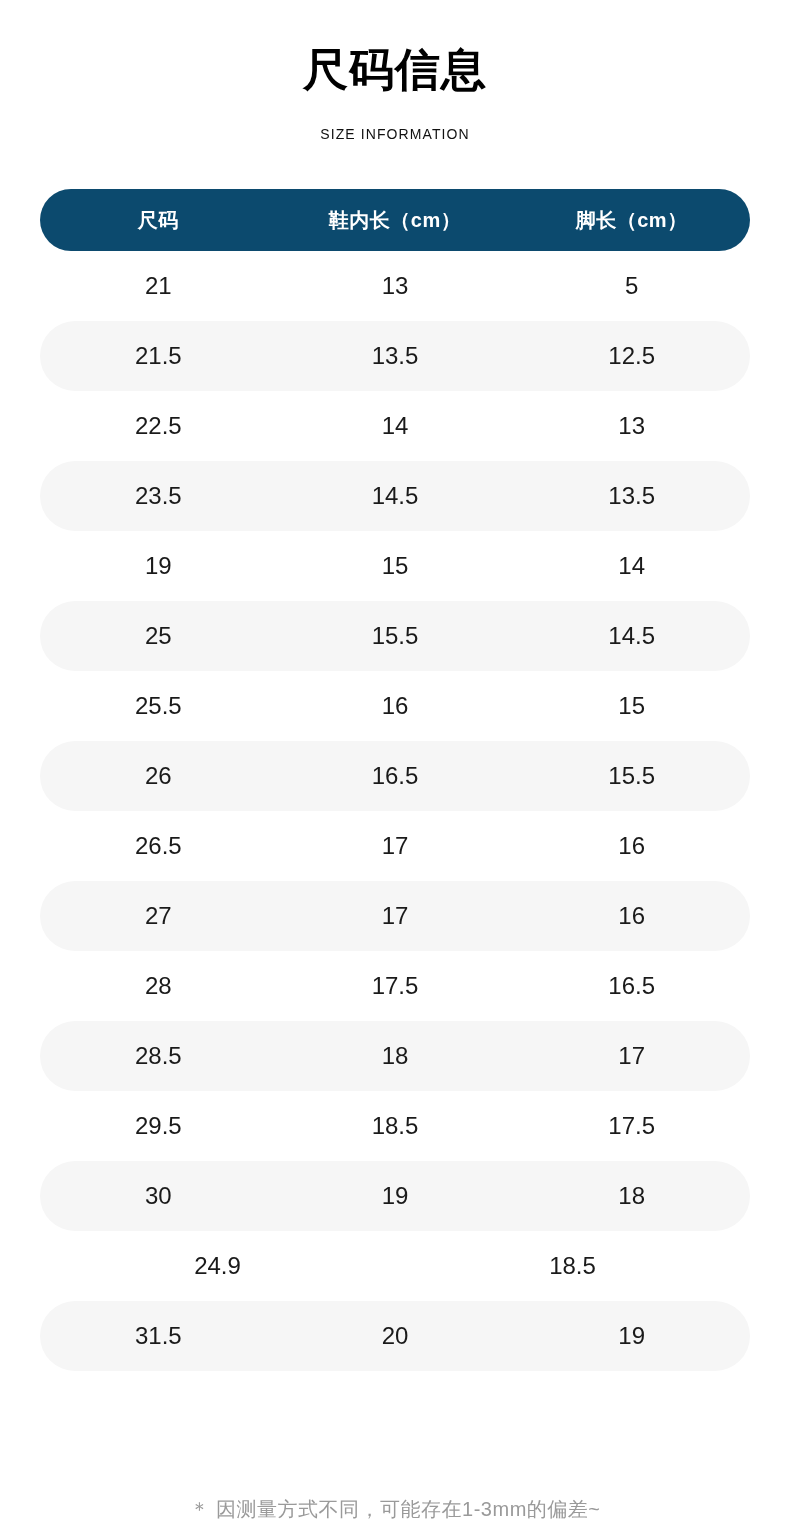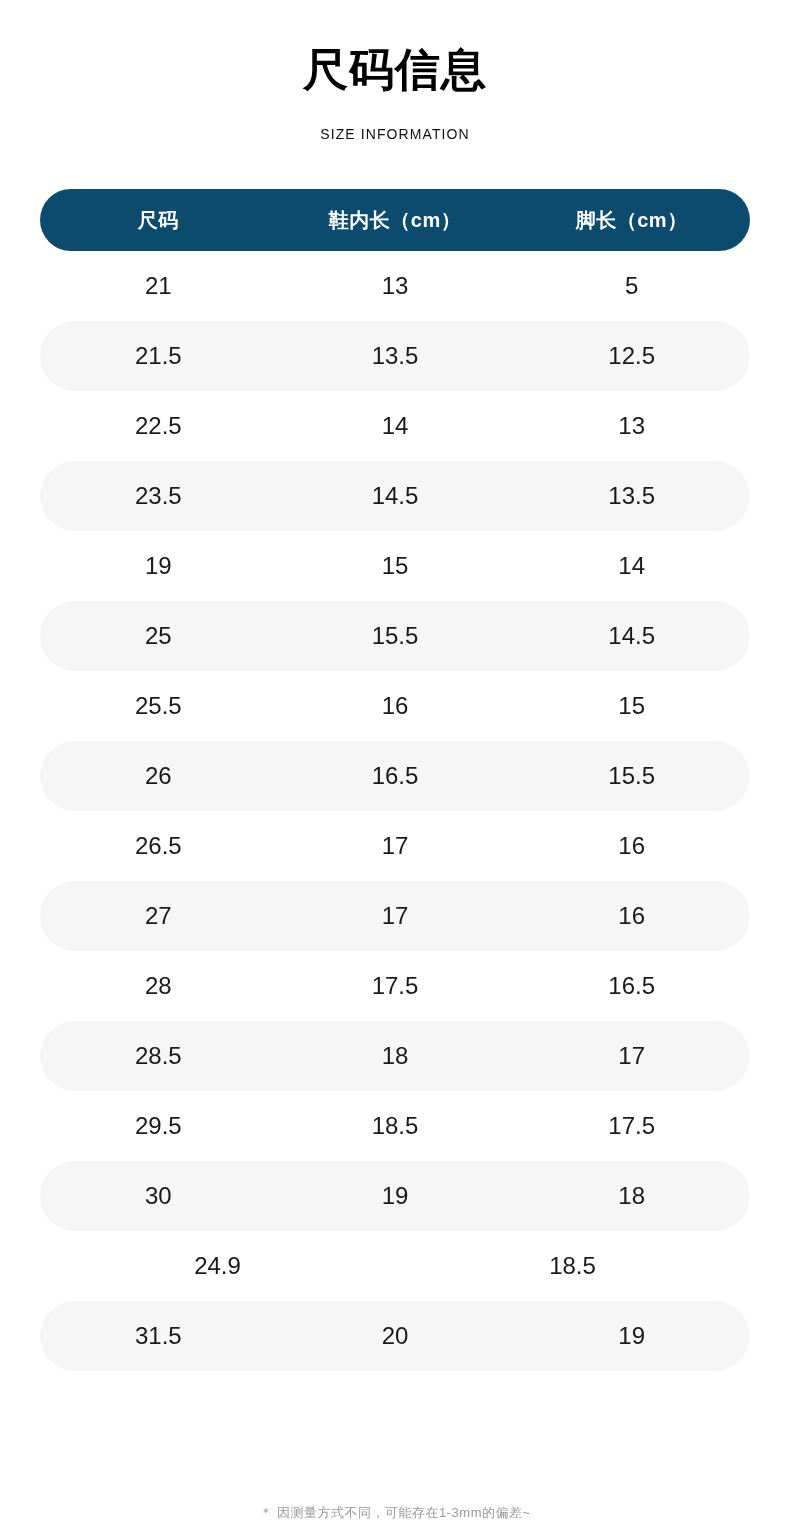--- a/index.html
+++ b/index.html
@@ -92,21 +92,21 @@
     letter-spacing: 0.5px;
   }
 
   
   .footer-note {
     position: absolute;
     left: 0;
     right: 0;
     bottom: 20px;
     text-align: center;
-    font-size: 13px;
+    font-size: 20px;
     color: #9a9a9a;
     letter-spacing: 0.5px;
     line-height: 1;
   }
 </style>
 </head>
 <body>
 
 <div class="page">
 

